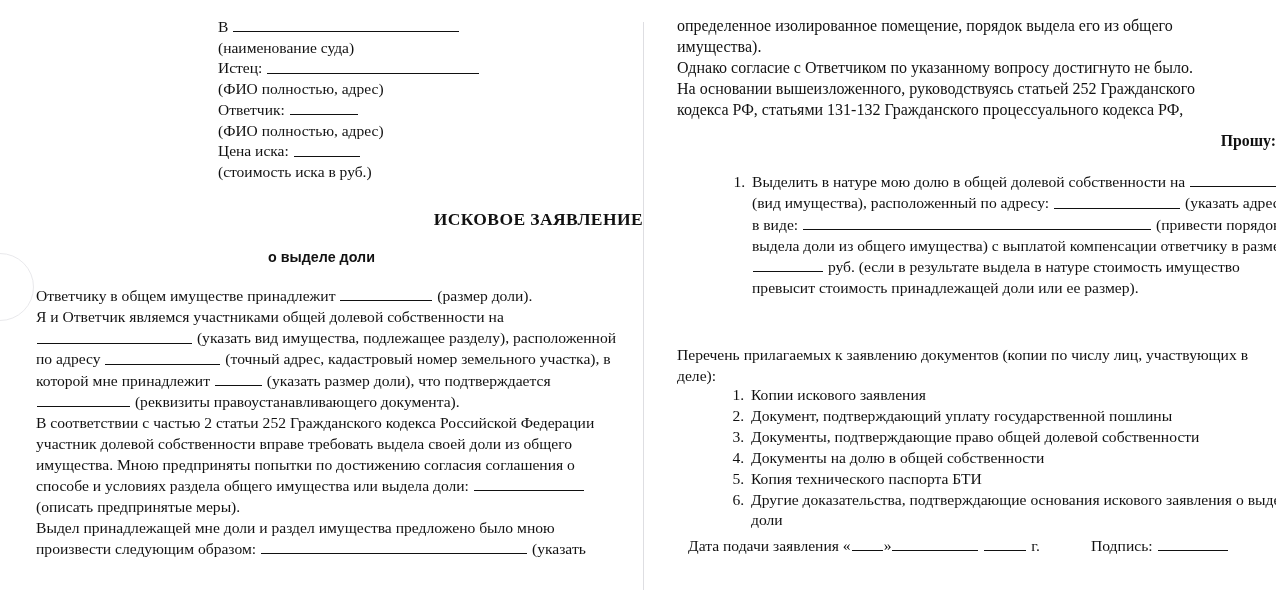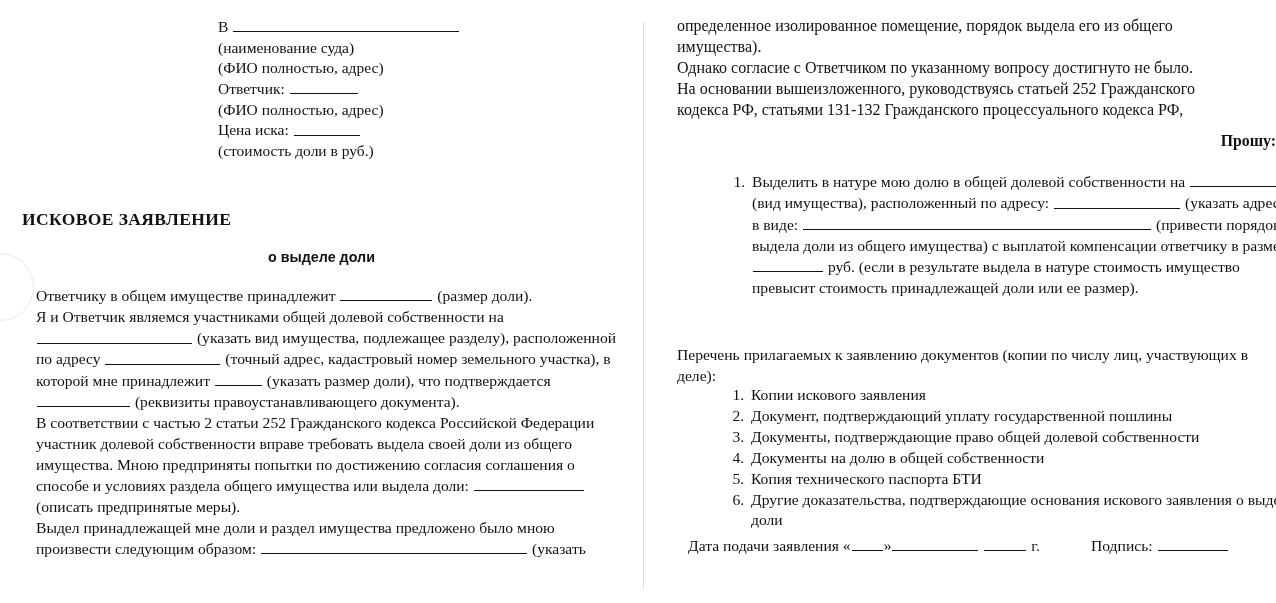--- a/index.html
+++ b/index.html
@@ -74,21 +74,21 @@
   .b-court  { width: 226px; }
   .b-истец  { width: 212px; }
   .b-ответ  { width: 68px; }
   .b-цена   { width: 66px; }
 
   .doc-title {
     position: absolute;
     left: 0;
     top: 209px;
     width: 643px;
-    text-align: left;
+    text-align: right;
     font-family: "Liberation Serif", "DejaVu Serif", serif;
     font-weight: bold;
     font-size: 17.5px;
     letter-spacing: 0.4px;
     padding-left: 22px;
     box-sizing: border-box;
   }
   .doc-subtitle {
     position: absolute;
     left: 0;
@@ -204,25 +204,26 @@
 <div class="page">
 
   <div class="edge-artifact"></div>
   <div class="column-divider"></div>
 
   <div class="col col-left">
 
     <div class="addr-block">
       <div class="row"><span>В</span> <span class="blank b-court"></span></div>
       <div class="row">(наименование суда)</div>
+      <div class="row"><span>Истец:</span> <span class="blank b-истец"></span></div>
       <div class="row">(ФИО полностью, адрес)</div>
       <div class="row"><span>Ответчик:</span> <span class="blank b-ответ"></span></div>
       <div class="row">(ФИО полностью, адрес)</div>
       <div class="row"><span>Цена иска:</span> <span class="blank b-цена"></span></div>
-      <div class="row">(стоимость доли в руб.)</div>
+      <div class="row">(стоимость иска в руб.)</div>
     </div>
 
     <div class="doc-title">ИСКОВОЕ ЗАЯВЛЕНИЕ</div>
     <div class="doc-subtitle">о выделе доли</div>
 
     <div class="body-left">
       <p><span>Ответчику в общем имуществе принадлежит</span> <span class="blank bl5"></span> <span>(размер доли).</span></p>
 
       <p><span>Я и Ответчик являемся участниками общей долевой собственности на</span>
         <span class="blank bl1"></span> <span>(указать вид имущества, подлежащее разделу), расположенной</span>

